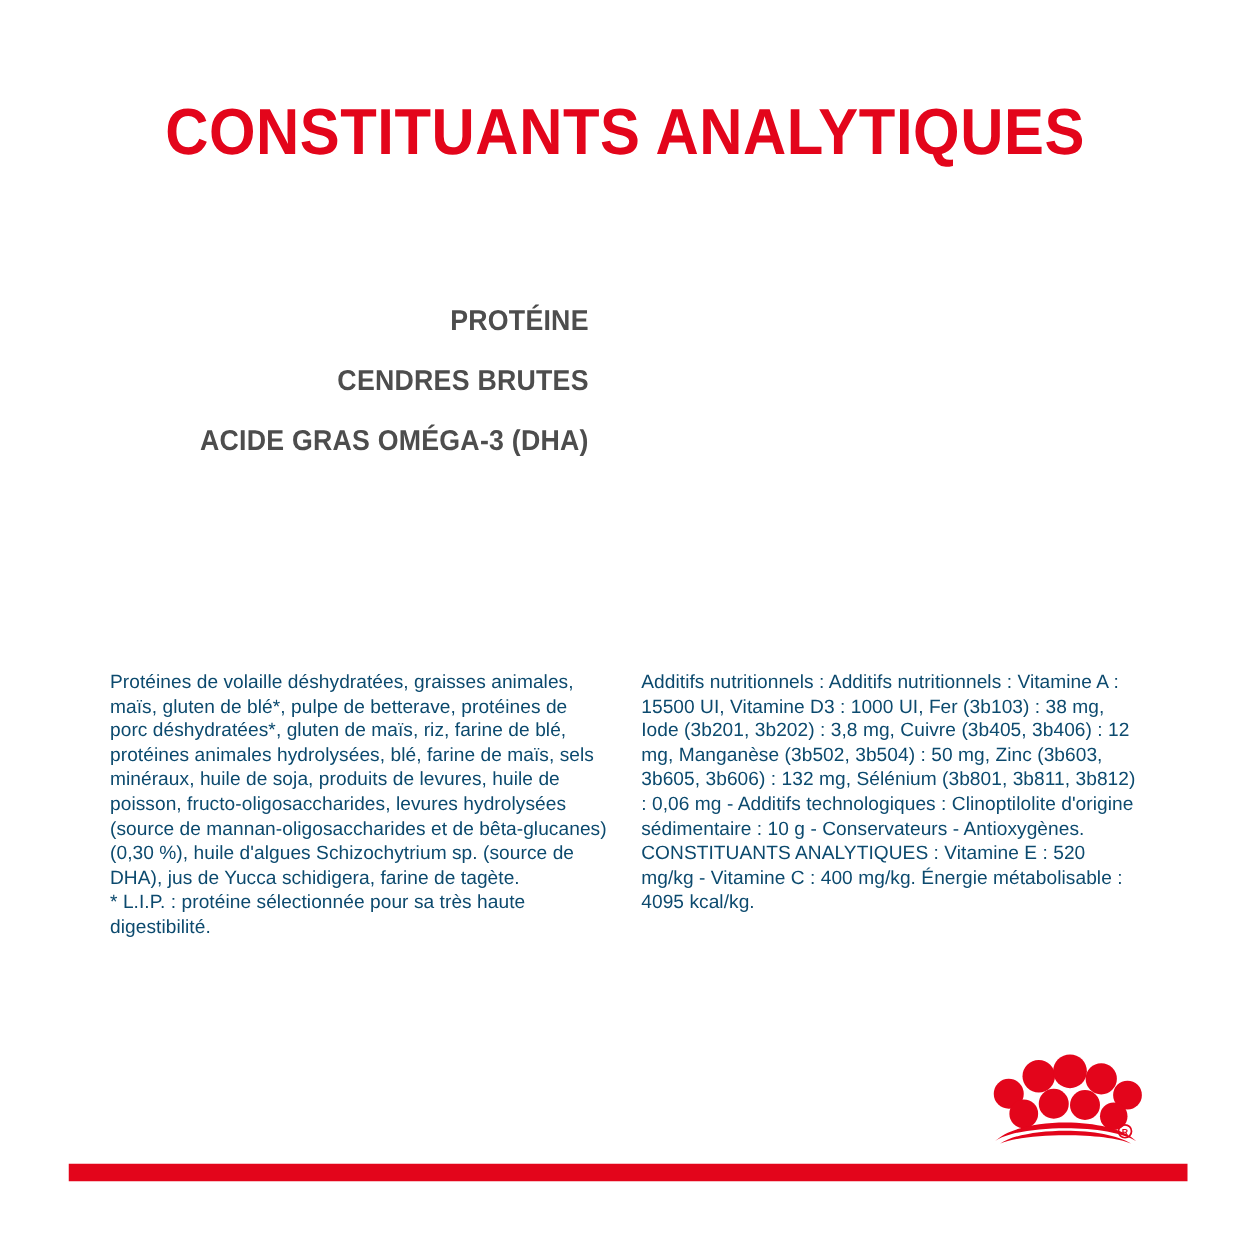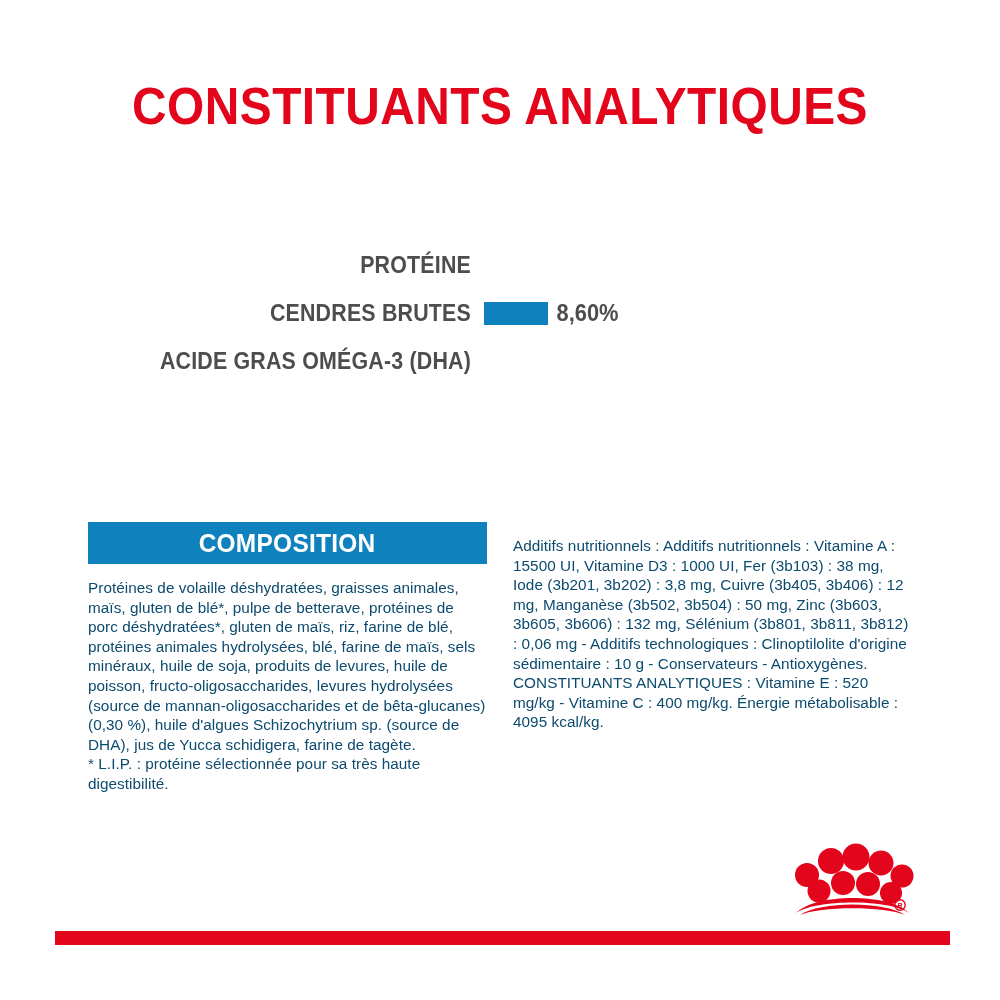--- a/index.html
+++ b/index.html
@@ -36,21 +36,21 @@
 
   
   .chart {
     position: absolute;
     left: 60px;
     top: 244px;
     width: 880px;
   }
   .chart-row {
     display: flex;
-    align-items: flex-end;
+    align-items: flex-start;
     height: 33px;
     margin-bottom: 15px;
   }
   .chart-row:last-child { margin-bottom: 0; }
 
   .chart-label {
     width: 424px;
     text-align: right;
     padding-right: 14px;
     box-sizing: border-box;
@@ -152,39 +152,32 @@
 
 <div class="chart">
 
   <div class="chart-row">
     <div class="chart-label">PROTÉINE</div>
   </div>
 
 
   <div class="chart-row">
     <div class="chart-label">CENDRES BRUTES</div>
-    <div class="chart-bar-wrap">
-      <div class="chart-bar" style="width: 64.2313px;"></div>
-      <div class="chart-value">8,60%</div>
-    </div>
   </div>
 
 
   <div class="chart-row">
     <div class="chart-label">ACIDE GRAS OMÉGA-3 (DHA)</div>
   </div>
 
 </div>
 
 <div class="panels">
 
   <div class="panel">
-    <div class="panel-header">
-      <span class="panel-header-text">COMPOSITION</span>
-    </div>
     <div class="panel-body">Protéines de volaille déshydratées, graisses animales, maïs, gluten de blé*, pulpe de betterave, protéines de porc déshydratées*, gluten de maïs, riz, farine de blé, protéines animales hydrolysées, blé, farine de maïs, sels minéraux, huile de soja, produits de levures, huile de poisson, fructo-oligosaccharides, levures hydrolysées (source de mannan-oligosaccharides et de bêta-glucanes) (0,30 %), huile d'algues Schizochytrium sp. (source de DHA), jus de Yucca schidigera, farine de tagète.
 * L.I.P. : protéine sélectionnée pour sa très haute digestibilité.</div>
   </div>
 
   <div class="panel">
     <div class="panel-body">Additifs nutritionnels : Additifs nutritionnels : Vitamine A : 15500 UI, Vitamine D3 : 1000 UI, Fer (3b103) : 38 mg, Iode (3b201, 3b202) : 3,8 mg, Cuivre (3b405, 3b406) : 12 mg, Manganèse (3b502, 3b504) : 50 mg, Zinc (3b603, 3b605, 3b606) : 132 mg, Sélénium (3b801, 3b811, 3b812) : 0,06 mg - Additifs technologiques : Clinoptilolite d'origine sédimentaire : 10 g - Conservateurs - Antioxygènes.
 CONSTITUANTS ANALYTIQUES : Vitamine E : 520 mg/kg - Vitamine C : 400 mg/kg. Énergie métabolisable : 4095 kcal/kg.</div>
   </div>
 
 </div>

